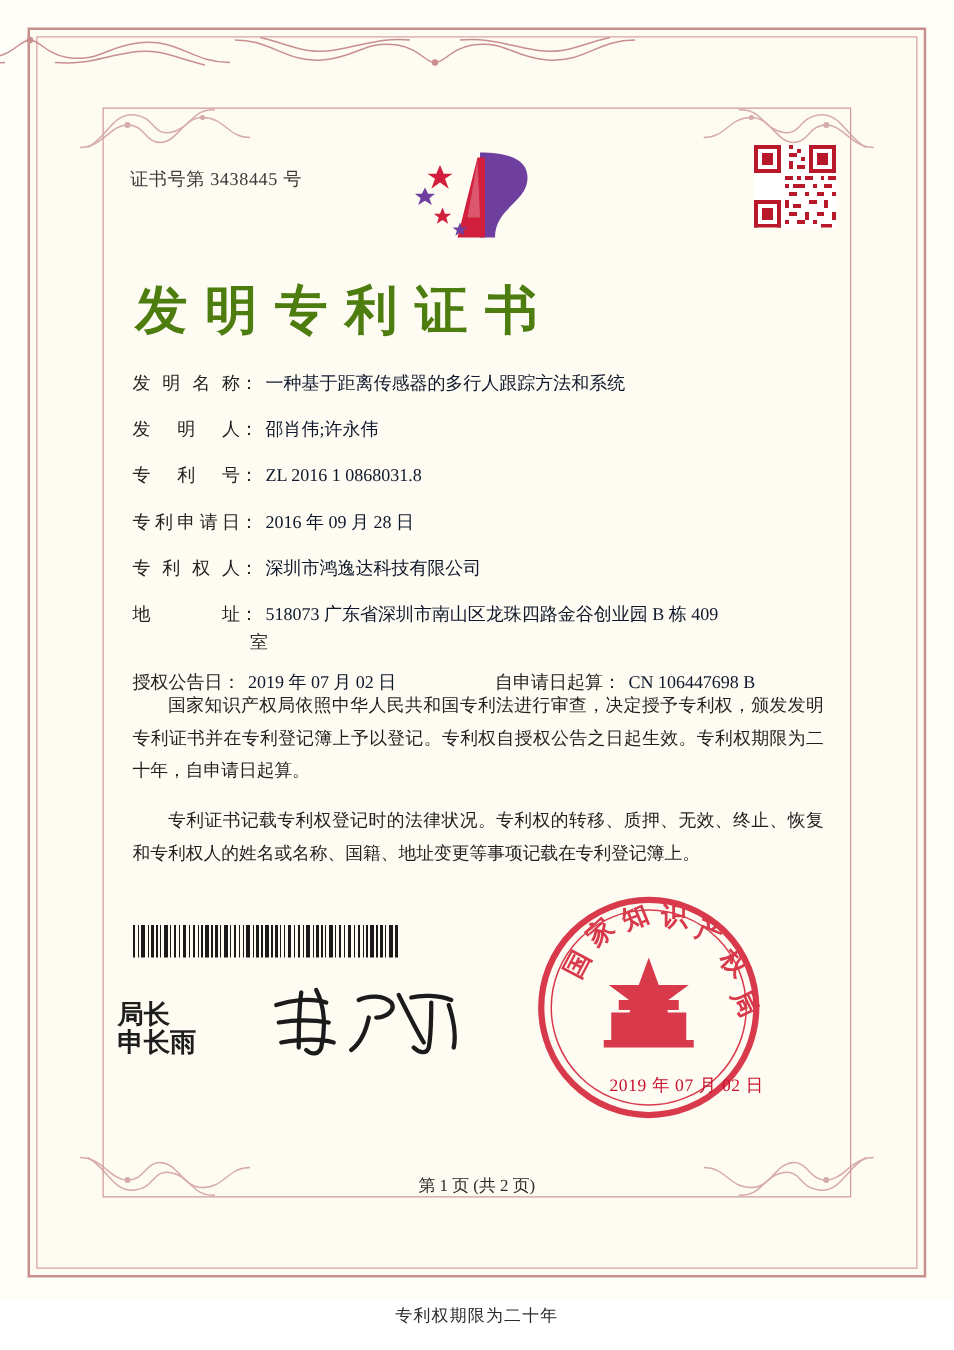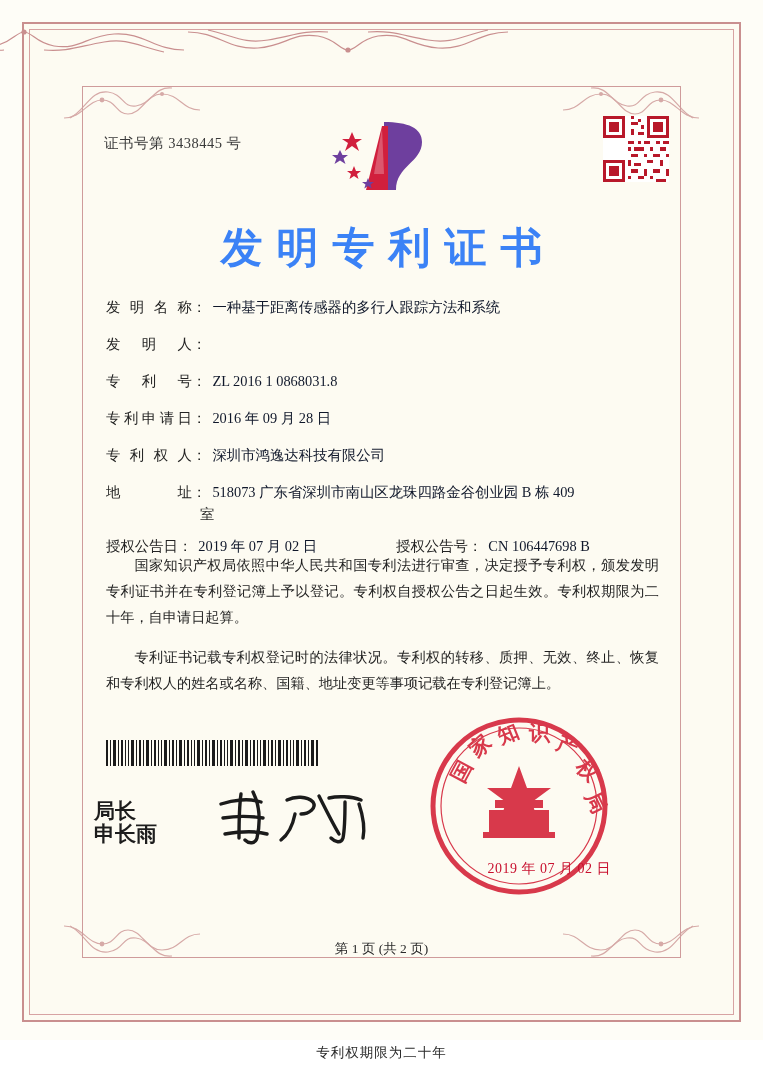--- a/index.html
+++ b/index.html
@@ -99,26 +99,26 @@
     transform: translateX(-50%);
     width: 120px;
     height: 82px;
   }
 
   .title {
     position: absolute;
     left: 0;
     right: 0;
     top: 120px;
-    text-align: center;
+    text-align: left;
     font-size: 42px;
     font-weight: bold;
     letter-spacing: 14px;
     text-indent: 14px;
-    color: #3b82f6;
+    color: #4d7c0f;
     font-family: "DejaVu Serif", "Liberation Serif", serif;
   }
 
   .fields {
     position: absolute;
     left: 12px;
     right: 6px;
     top: 200px;
     font-size: 14.4px;
     line-height: 1;
@@ -390,20 +390,21 @@
           <div class="fl">
             <span class="label-spread-4">发明名称</span><span class="colon">：</span>
           </div>
           <div class="fv">一种基于距离传感器的多行人跟踪方法和系统</div>
         </div>
 
         <div class="field-row">
           <div class="fl">
             <span class="label-spread-3">发明人</span><span class="colon">：</span>
           </div>
+          <div class="fv">邵肖伟;许永伟</div>
         </div>
 
         <div class="field-row">
           <div class="fl">
             <span class="label-spread-3">专利号</span><span class="colon">：</span>
           </div>
           <div class="fv">ZL 2016 1 0868031.8</div>
         </div>
 
         <div class="field-row">
@@ -432,21 +433,21 @@
 
         <div class="dual-row">
           <div class="dual-left">
             <div class="fl">
               <span>授权公告日</span><span class="colon">：</span>
             </div>
             <div class="fv">2019 年 07 月 02 日</div>
           </div>
           <div class="dual-right">
             <div class="fl">
-              <span>授权公告号</span><span class="colon">：</span>
+              <span>自申请日起算</span><span class="colon">：</span>
             </div>
             <div class="fv">CN 106447698 B</div>
           </div>
         </div>
       </div>
 
       <div class="paras">
         <p>国家知识产权局依照中华人民共和国专利法进行审查，决定授予专利权，颁发发明专利证书并在专利登记簿上予以登记。专利权自授权公告之日起生效。专利权期限为二十年，自申请日起算。</p>
         <p>专利证书记载专利权登记时的法律状况。专利权的转移、质押、无效、终止、恢复和专利权人的姓名或名称、国籍、地址变更等事项记载在专利登记簿上。</p>
       </div>

